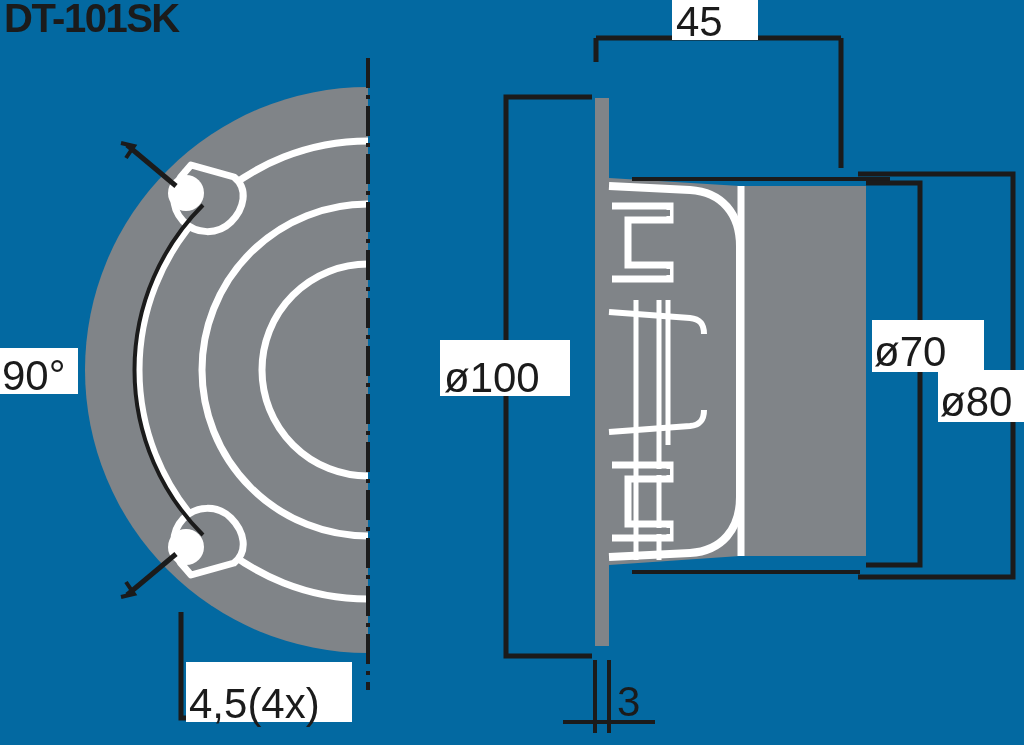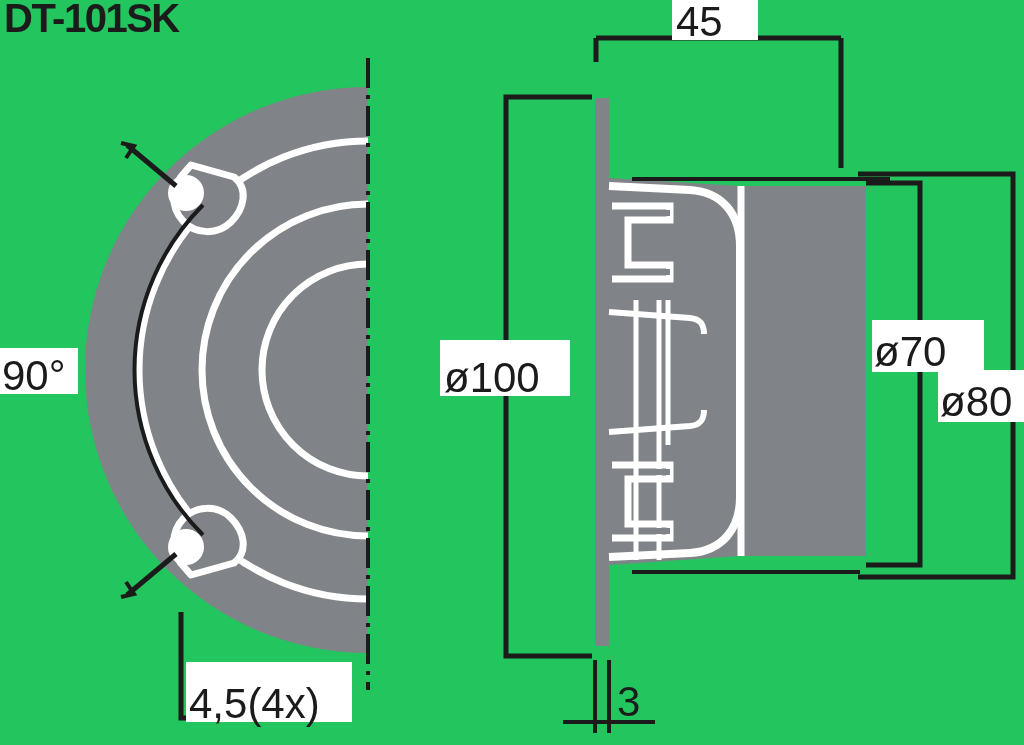--- a/index.html
+++ b/index.html
@@ -1,18 +1,18 @@
 <!DOCTYPE html>
 <html><head>
 <meta charset="utf-8">
 <style>
   html,body{margin:0;padding:0;background:#ffffff;}
   body{width:1024px;height:745px;overflow:hidden;
        font-family:"Liberation Sans","DejaVu Sans",sans-serif;}
-  #sheet{position:relative;width:1024px;height:745px;background:#22c55e;}
+  #sheet{position:relative;width:1024px;height:745px;background:#0369a1;}
   #sheet svg{position:absolute;left:0;top:0;display:block;}
   .ttl{font-weight:bold;font-size:40px;letter-spacing:-1.5px;fill:#1b1b1b;
        font-family:"Liberation Sans","DejaVu Sans",sans-serif;}
   .dim{font-size:42px;fill:#1b1b1b;font-family:"Liberation Sans","DejaVu Sans",sans-serif;}
 </style>
 </head>
 <body>
 
 <div id="sheet">
 

